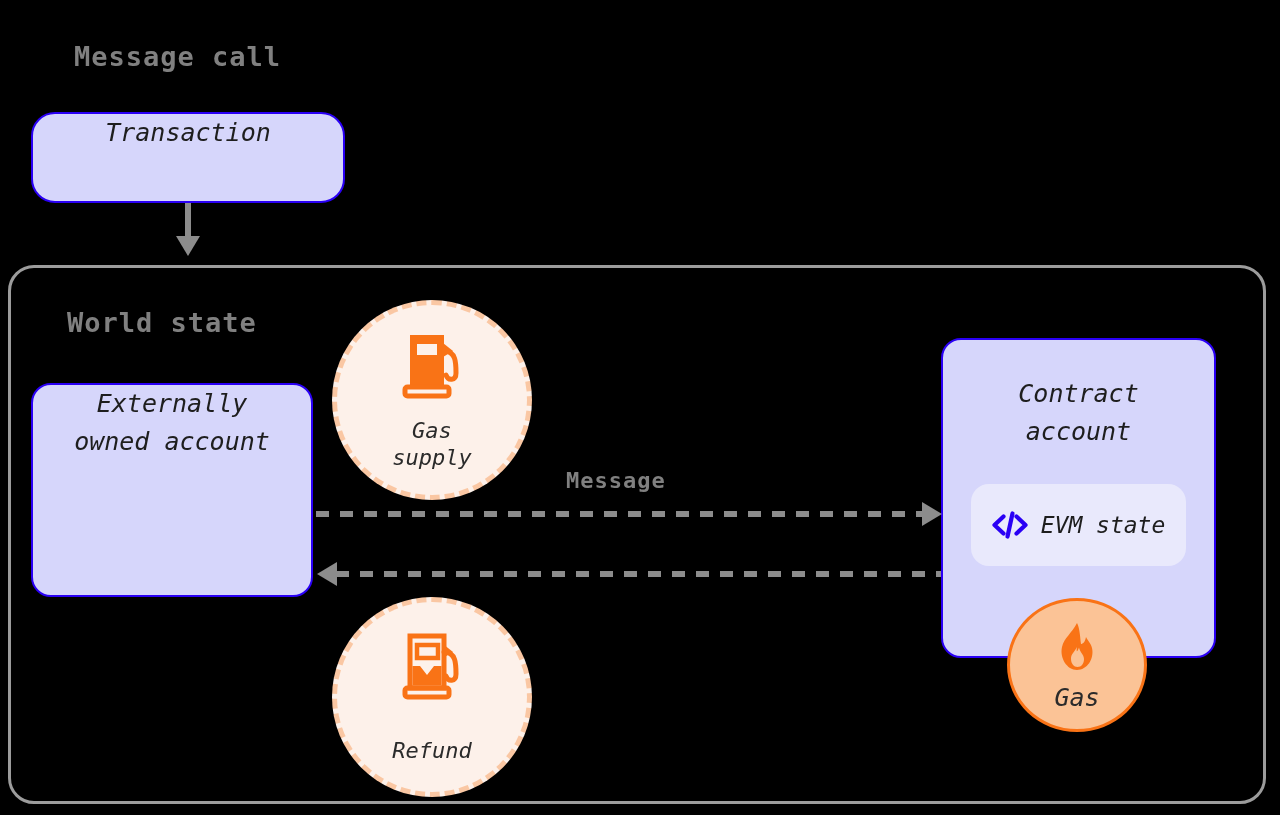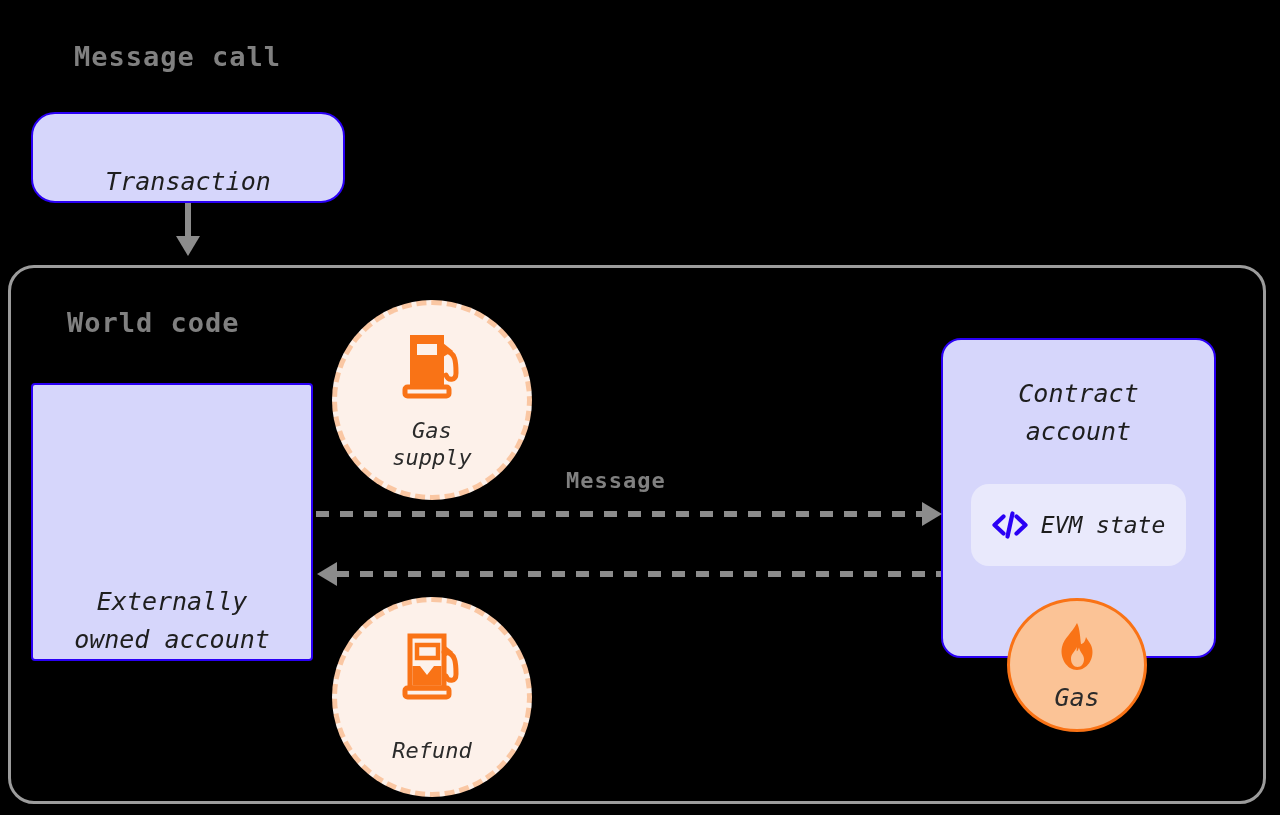--- a/index.html
+++ b/index.html
@@ -61,39 +61,39 @@
 
   
   .node-box {
     position: absolute;
     background: #d6d6fb;
     border: 2px solid #2a00f5;
     box-sizing: border-box;
     display: flex;
     flex-direction: column;
     align-items: center;
-    justify-content: flex-end;
+    justify-content: flex-start;
     color: #1e1e1e;
     font-family: "DejaVu Sans Mono", monospace;
     font-style: italic;
   }
   #transaction-node {
     left: 31px;
     top: 112px;
     width: 314px;
     height: 91px;
     border-radius: 24px;
     font-size: 25px;
   }
   #eoa-node {
     left: 31px;
     top: 383px;
     width: 282px;
-    height: 278px;
-    border-radius: 4px;
+    height: 214px;
+    border-radius: 20px;
     font-size: 25px;
     line-height: 1.52;
     text-align: center;
   }
   #contract-node {
     left: 941px;
     top: 338px;
     width: 275px;
     height: 320px;
     border-radius: 20px;
@@ -199,21 +199,21 @@
 <div class="stage">
 
   <div class="heading" id="message-call-heading">Message call</div>
 
   <div class="node-box" id="transaction-node">
     <div class="node-title">Transaction</div>
   </div>
 
   <div id="world-state-container"></div>
 
-  <div class="heading" id="world-state-heading">World code</div>
+  <div class="heading" id="world-state-heading">World state</div>
 
   <div class="node-box" id="eoa-node">
     <div class="node-title">Externally
 owned account</div>
   </div>
 
   <div class="node-box" id="contract-node">
     <div class="node-title">Contract
 account</div>
   </div>

